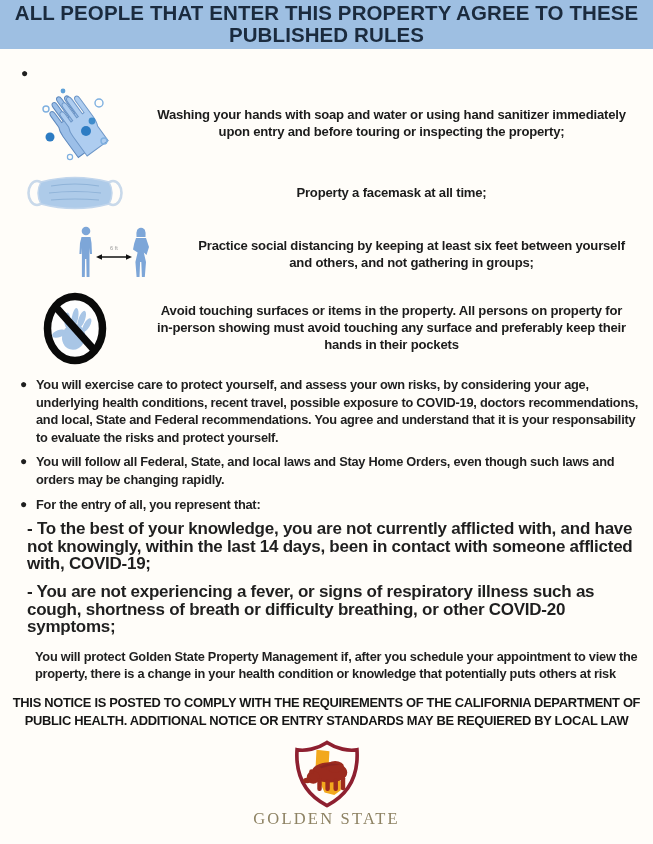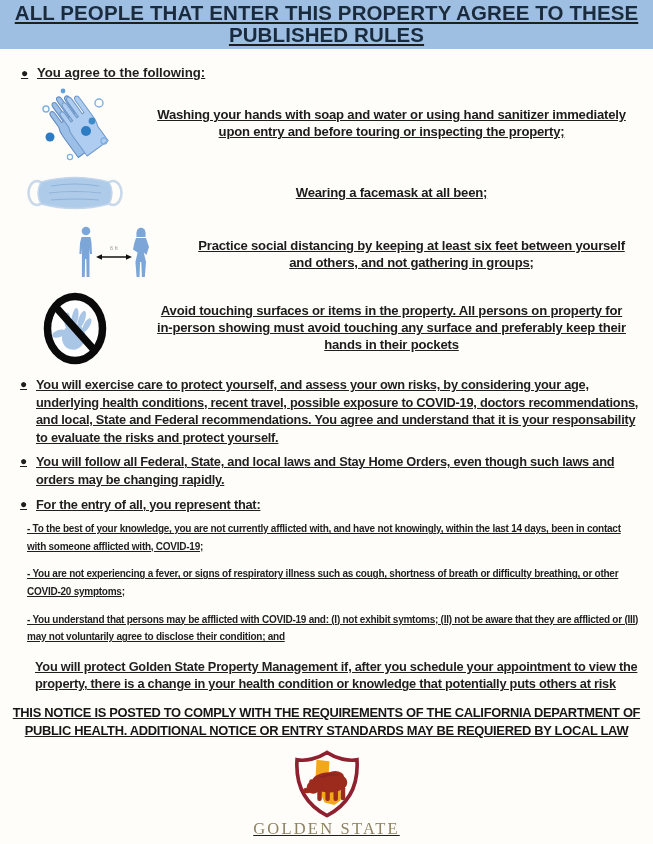--- a/index.html
+++ b/index.html
@@ -2,21 +2,21 @@
 <html><head>
 <meta charset="utf-8">
 <style>
   * { margin:0; padding:0; box-sizing:border-box; }
   body {
     font-family:"Liberation Sans","DejaVu Sans",sans-serif;
     background:#ffffff;
   }
   .page {
     width:653px; height:844px; overflow:hidden;
-    background:#fffdf9; color:#1f1f1f; position:relative;text-decoration:underline;
+    background:#fffdf9; color:#1f1f1f; position:relative;
   }
   .banner {
     background:#9ebfe2; color:#1b2b3e;
     text-align:center; font-weight:bold;
     font-size:20.5px; line-height:22px;
     padding:2px 8px 3px; letter-spacing:0.1px;
   }
   .intro-row {
     display:flex; margin:16px 0 0 21px;
     font-weight:bold; font-size:13.2px;
@@ -34,21 +34,21 @@
   .row-3 { margin-top:12px;padding-left:40px; }
   .row-4 { margin-top:9px; }
   .bullets { margin-top:11px; }
   .bullet-item {
     display:flex; padding:0 14px 0 20px;
     font-weight:bold; font-size:12.8px; line-height:17.6px;
     letter-spacing:-0.25px; margin-bottom:7px;
   }
   .dash-item {
     padding:0 14px 0 27px; text-indent:-0px;
-    font-weight:bold; font-size:10px; line-height:17.6px;
+    font-weight:bold; font-size:17px; line-height:17.6px;
     letter-spacing:-0.25px; margin-bottom:10px;
   }
   .closing-para {
     padding:0 14px 0 35px;
     font-weight:bold; font-size:12.8px; line-height:17.6px;
     letter-spacing:-0.25px; margin-top:12px;
   }
   .notice {
     margin-top:11px; padding:0 4px;
     text-align:center; font-weight:bold;
@@ -68,21 +68,20 @@
 <body>
 
 <div class="page">
 
   <div class="banner">
     <span>ALL PEOPLE THAT ENTER THIS PROPERTY AGREE TO THESE PUBLISHED RULES</span>
   </div>
 
   <div class="intro-row">
     <span class="bullet-dot">●</span>
-    <span>You agree to the following:</span>
   </div>
 
   <div class="icon-row row-1">
     <div class="icon-cell">
       <svg width="78" height="74" viewBox="0 0 78 74">
         <g transform="rotate(-36 39 37)">
           <path d="M22,66 L22,40 Q22,34 24,30 L24,17 Q24,13 26.5,13 Q29,13 29,17 L29,28 L31,28 L31,11 Q31,7 33.5,7 Q36,7 36,11 L36,28 L38,28 L38,9 Q38,5 40.5,5 Q43,5 43,9 L43,28 L45,28 L45,13 Q45,9 47.5,9 Q50,9 50,13 L50,35 Q50,42 48,47 L48,66 Z" fill="#9cbfe8" stroke="#5d88bd" stroke-width="1"></path>
           <path d="M30,70 L30,46 Q30,40 32,36 L32,23 Q32,19 34.5,19 Q37,19 37,23 L37,33 L39,33 L39,17 Q39,13 41.5,13 Q44,13 44,17 L44,33 L46,33 L46,15 Q46,11 48.5,11 Q51,11 51,15 L51,33 L53,33 L53,19 Q53,15 55.5,15 Q58,15 58,19 L58,41 Q58,48 56,52 L56,70 Z" fill="#aecdf0" stroke="#6e97c8" stroke-width="1"></path>
         </g>
         <circle cx="14" cy="50" r="4.5" fill="#2d7cc3"></circle>
@@ -102,21 +101,21 @@
     <div class="icon-cell">
       <svg width="96" height="42" viewBox="0 0 96 42">
         <ellipse cx="10" cy="21" rx="8.5" ry="12" fill="none" stroke="#c9d9ea" stroke-width="2.6"></ellipse>
         <ellipse cx="86" cy="21" rx="8.5" ry="12" fill="none" stroke="#c9d9ea" stroke-width="2.6"></ellipse>
         <path d="M14,10 Q48,1 82,10 Q88,21 82,32 Q48,41 14,32 Q8,21 14,10 Z" fill="#aecbe9" stroke="#c2d6ec" stroke-width="1.5"></path>
         <path d="M24,14 Q48,10 72,14" fill="none" stroke="#8fb3d8" stroke-width="1.2"></path>
         <path d="M22,21 Q48,18 74,21" fill="none" stroke="#8fb3d8" stroke-width="1.2"></path>
         <path d="M24,28 Q48,26 72,28" fill="none" stroke="#8fb3d8" stroke-width="1.2"></path>
       </svg>
     </div>
-    <div class="icon-text">Wearing a facemask at all been;</div>
+    <div class="icon-text">Property a facemask at all time;</div>
   </div>
 
   <div class="icon-row row-3">
     <div class="icon-cell">
       <svg width="86" height="57" viewBox="0 0 86 57">
         <g fill="#7da6d8">
           <circle cx="14" cy="5" r="4.3"></circle>
           <path d="M9.5,11 L18.5,11 L19.5,17 L20,28 L18,28 L17.5,22 L17.5,51 L14.6,51 L14.3,33 L13.1,33 L12.8,51 L9.9,51 L9.9,22 L9.4,28 L7.4,28 L8,17 Z"></path>
           <circle cx="69" cy="6" r="4.3"></circle>
           <path d="M66,3 Q64,6 64.5,11 L73.5,11 Q74,6 72,3 Z"></path>
@@ -157,21 +156,20 @@
     <div class="bullet-item">
       <span class="bullet-dot">●</span>
       <span>You will follow all Federal, State, and local laws and Stay Home Orders, even though such laws and orders may be changing rapidly.</span>
     </div>
     <div class="bullet-item">
       <span class="bullet-dot">●</span>
       <span>For the entry of all, you represent that:</span>
     </div>
     <div class="dash-item">- To the best of your knowledge, you are not currently afflicted with, and have not knowingly,  within the last 14 days, been in contact with someone afflicted with, COVID-19;</div>
     <div class="dash-item">- You are not experiencing a fever, or signs of respiratory illness such as cough, shortness of breath or difficulty breathing, or other COVID-20 symptoms;</div>
-    <div class="dash-item">- You understand that persons may be afflicted with COVID-19 and: (I) not exhibit symtoms; (II) not be aware that they are afflicted or (III) may not voluntarily agree to disclose their condition; and</div>
   </div>
 
   <div class="closing-para">You will protect Golden State Property Management if, after you schedule your appointment to view the property, there is a change in your health condition or knowledge that potentially puts others at risk</div>
 
   <div class="notice">THIS NOTICE IS POSTED TO COMPLY WITH THE REQUIREMENTS OF THE CALIFORNIA DEPARTMENT OF PUBLIC HEALTH. ADDITIONAL NOTICE OR ENTRY STANDARDS MAY BE REQUIERED BY LOCAL LAW</div>
 
   <div class="logo-block">
     <svg width="70" height="68" viewBox="0 0 86 84">
       <path d="M43,3 C55,11 70,14 80,12 C82,42 72,66 43,81 C14,66 4,42 6,12 C16,14 31,11 43,3 Z" fill="#fffdf9" stroke="#8e2030" stroke-width="4.5"></path>
       <path d="M30,12 L46,14 L45,32 L60,51 L60,62 L52,68 L40,65 L34,52 L29,32 Z" fill="#f2a81d"></path>

